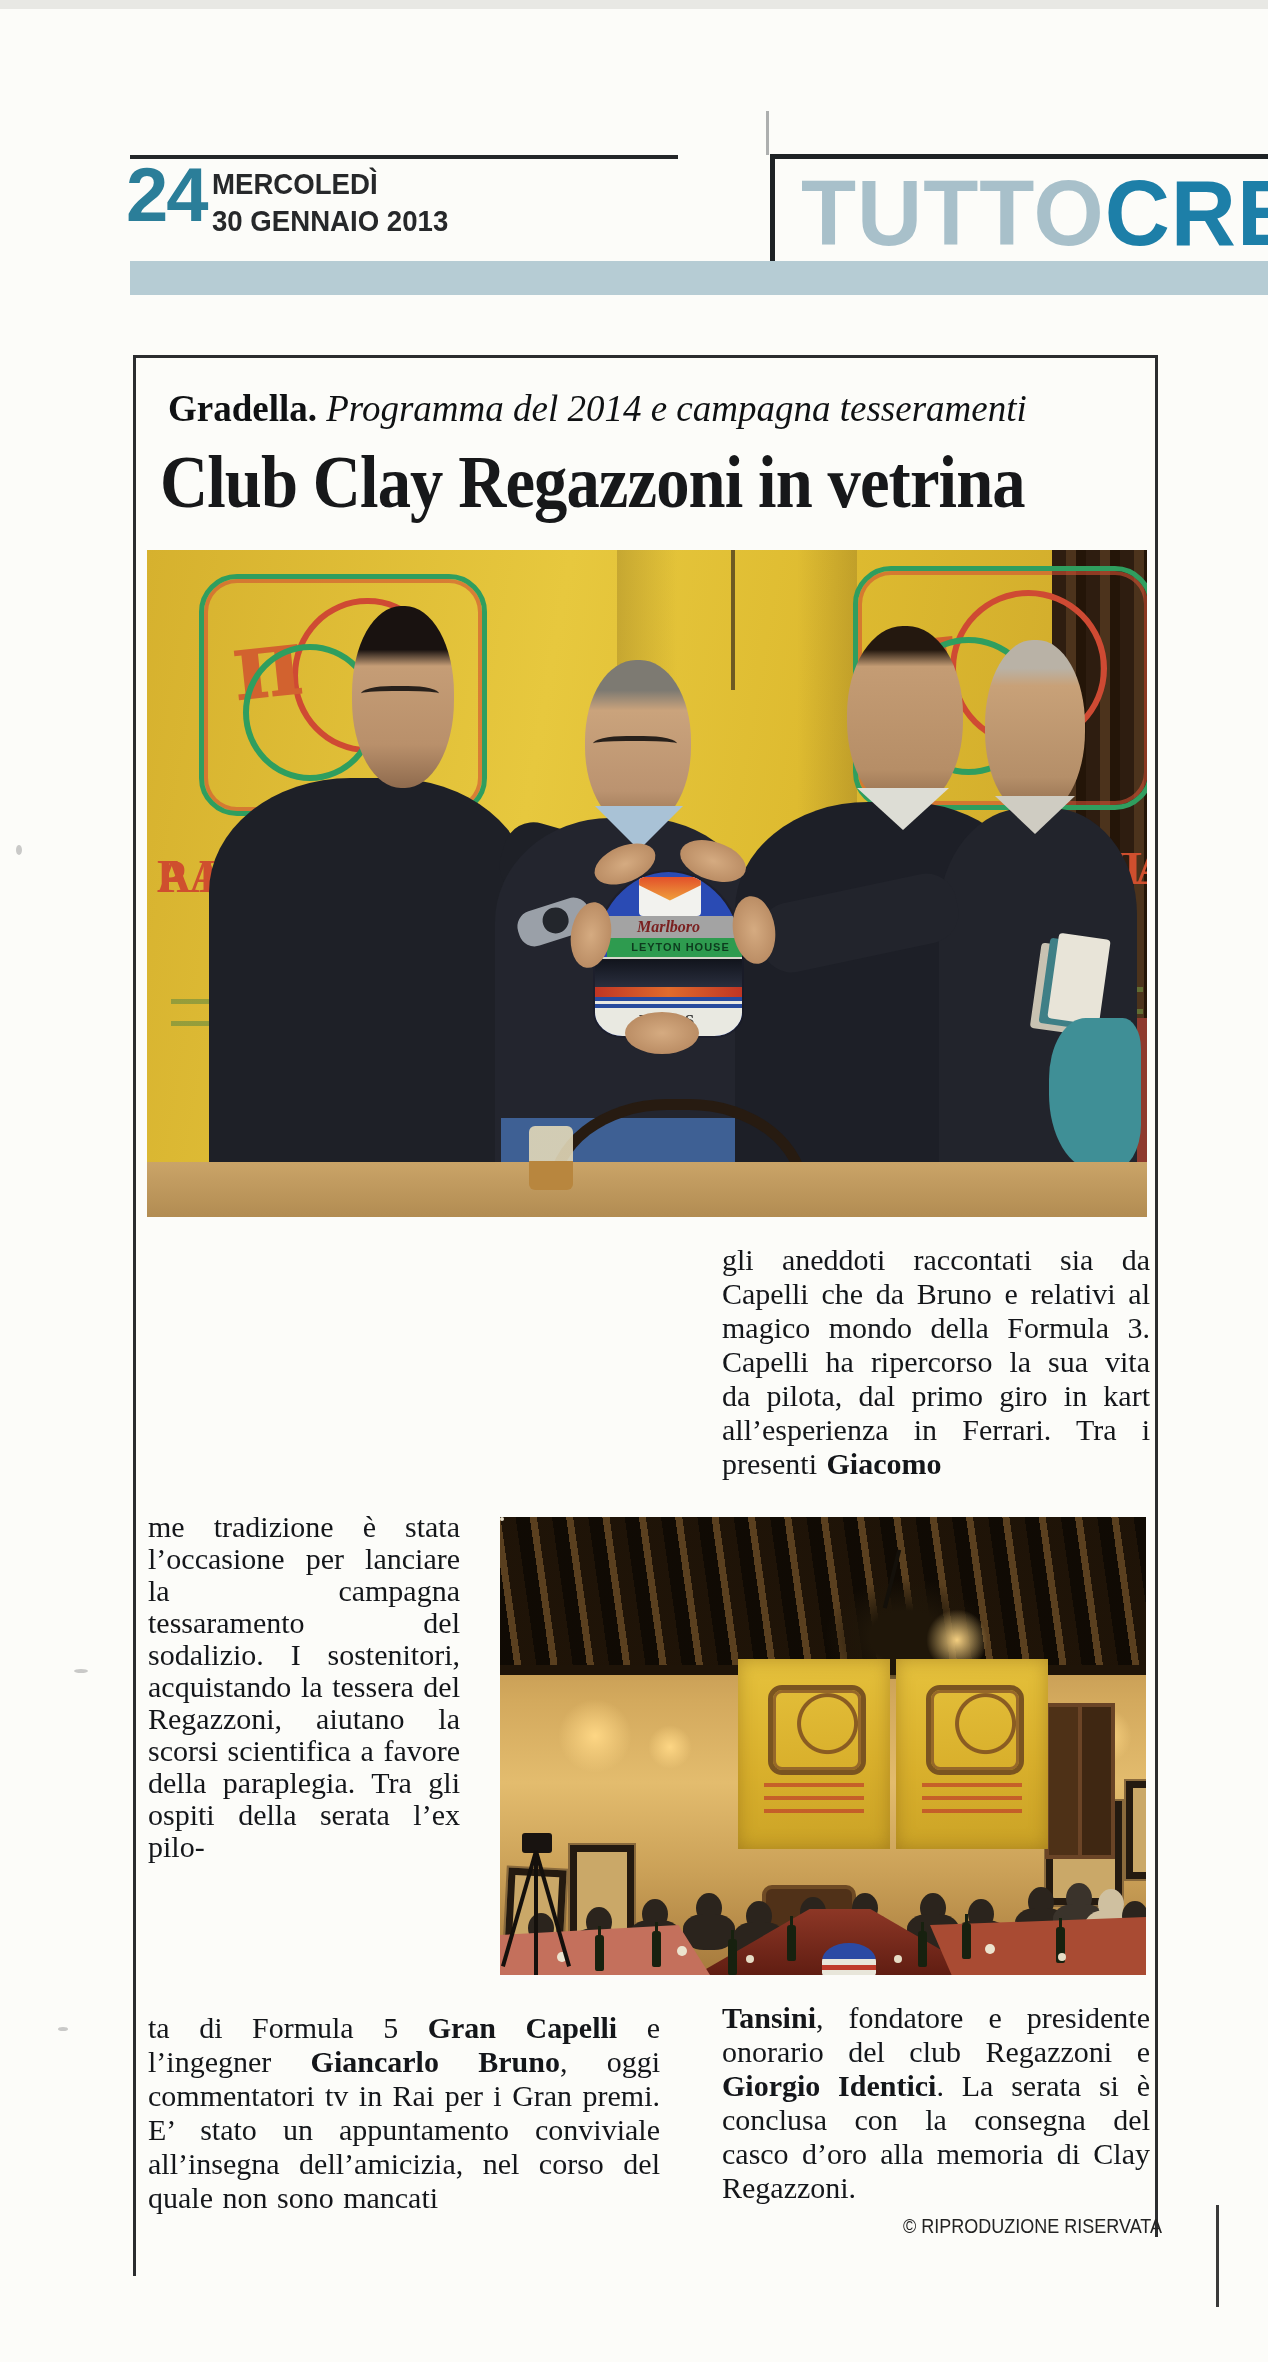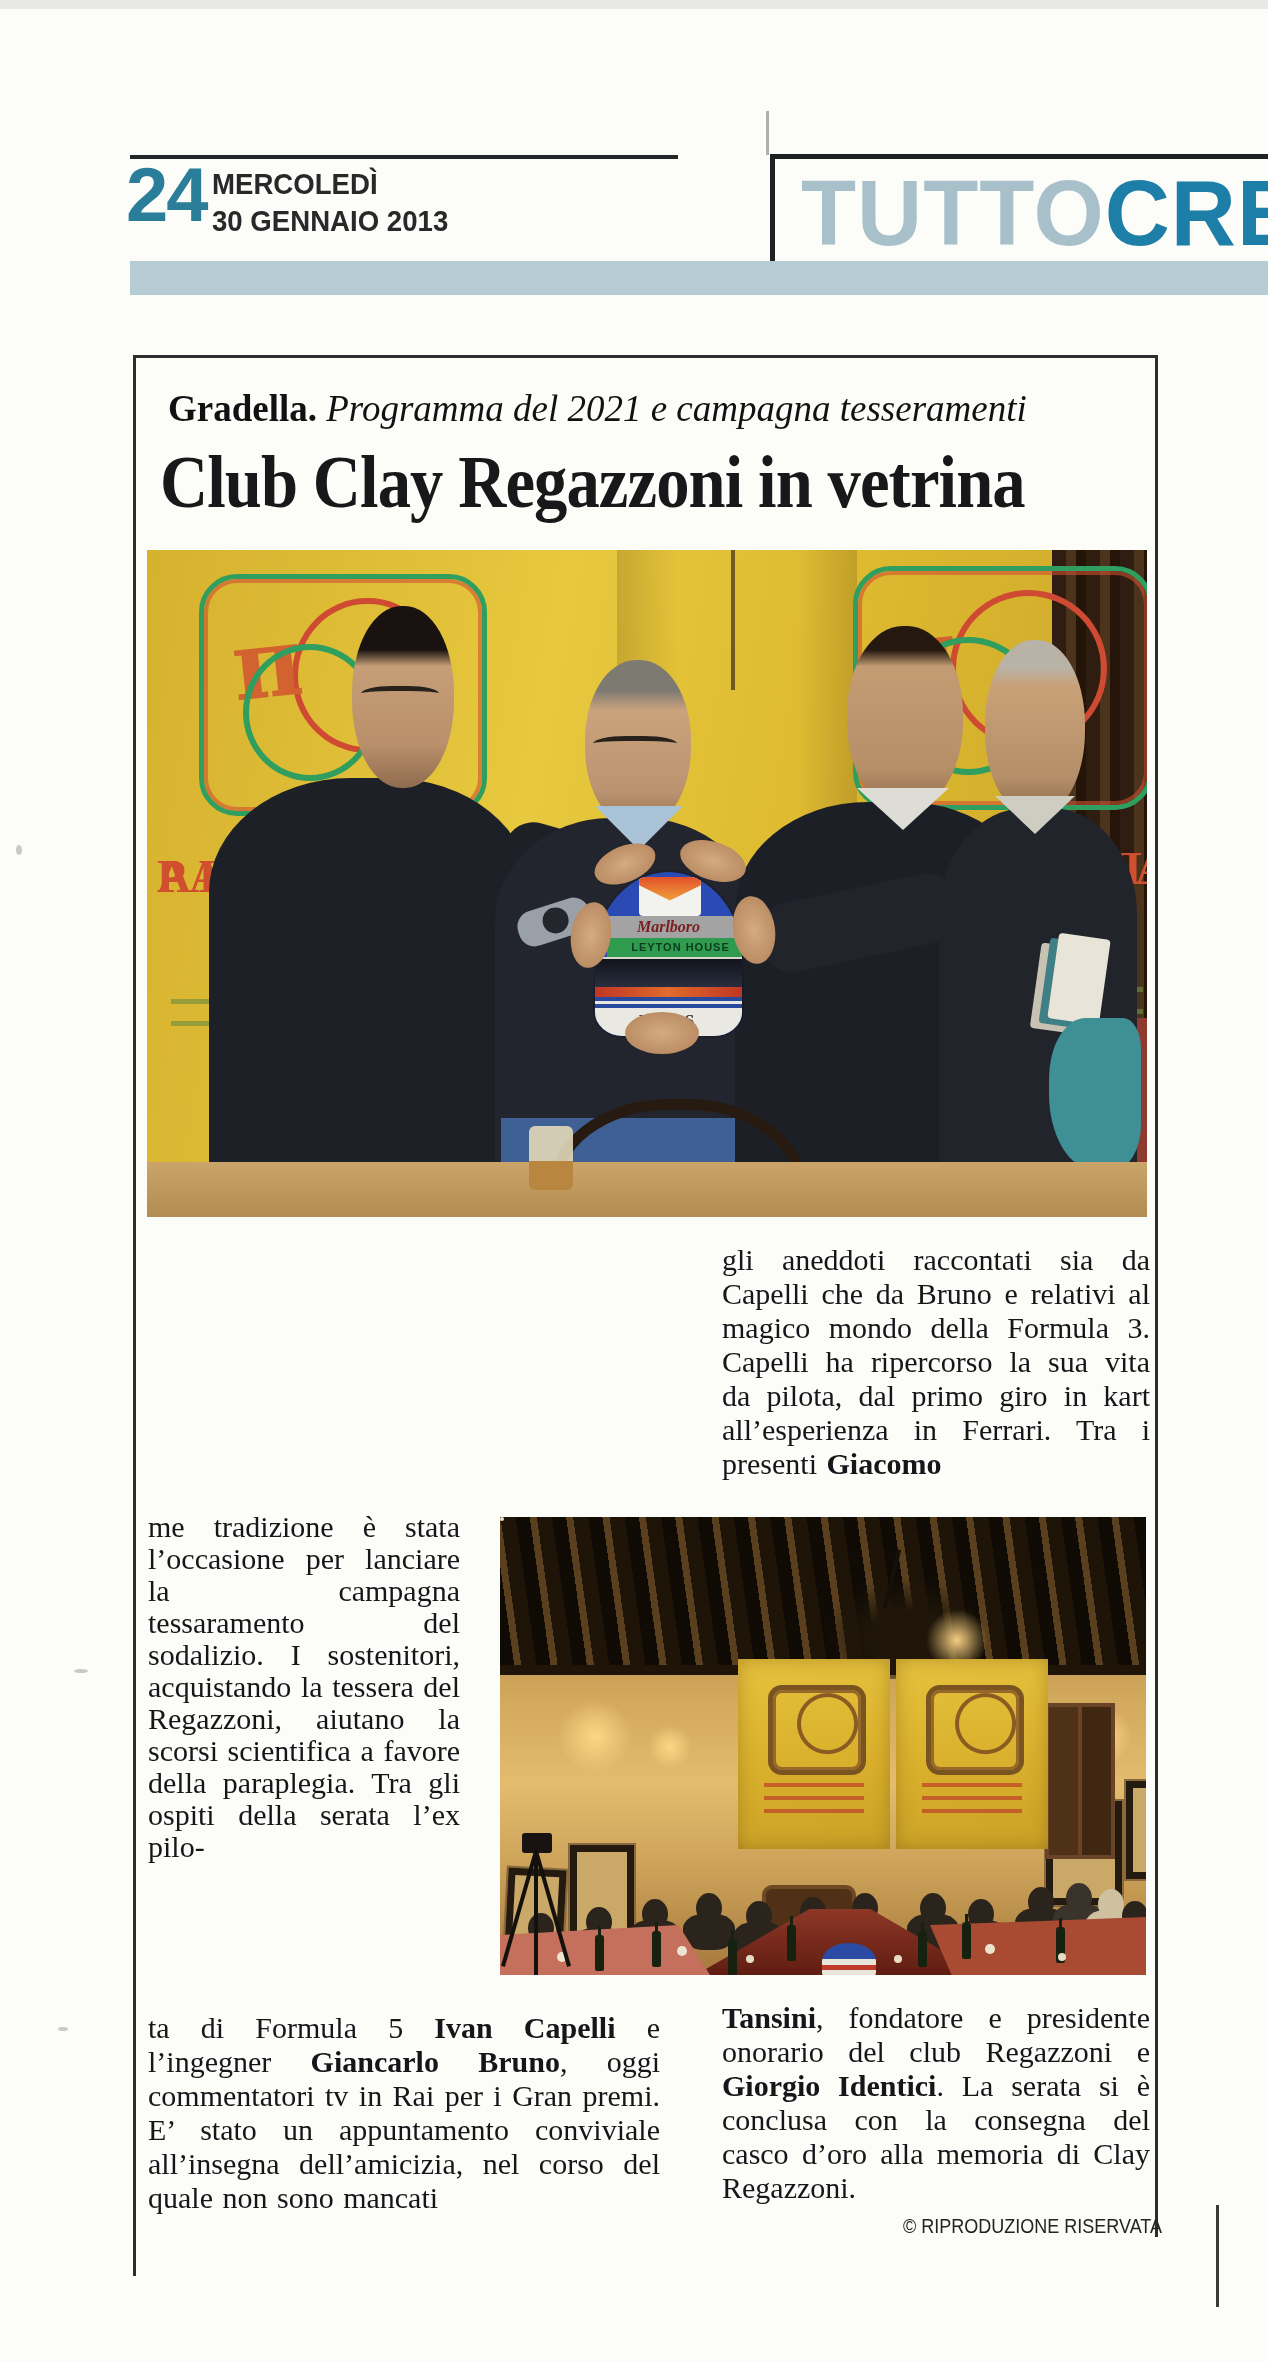--- a/index.html
+++ b/index.html
@@ -212,21 +212,21 @@
 
   <div class="abs article-box"></div>
   <div class="abs border-stub"></div>
   <div class="abs stray-line"></div>
   <div class="abs speck" style="left:16px;top:836px;width:6px;height:10px;"></div>
   <div class="abs speck" style="left:74px;top:1660px;width:14px;height:4px;"></div>
   <div class="abs speck" style="left:58px;top:2018px;width:10px;height:4px;"></div>
 
   <div class="abs kicker">
     <span class="loc">Gradella.</span>
-    <span class="kt">Programma del 2021 e campagna tesseramenti</span>
+    <span class="kt">Programma del 2014 e campagna tesseramenti</span>
   </div>
   <div class="abs headline">Club Clay Regazzoni in vetrina</div>
 
   <div class="abs photo1">
     <div class="p1-bg"></div>
     <div class="p1-gap"></div>
     <div class="p1-cord"></div>
     <div class="p1-wood"></div>
     <div class="p1-red-a"></div>
     <div class="p1-red-b"></div>
@@ -281,21 +281,21 @@
     <div class="hand hd4"></div>
     <div class="hand hd5"></div>
     <div class="p1-cards"></div>
     <div class="p1-cloth"></div>
     <div class="p1-chair"></div>
     <div class="p1-table"></div>
   </div>
 
   <div class="abs bodytext col-l2">me tradizione è stata l’occasione per lanciare la campagna tessaramento del sodalizio. I sostenitori, acquistando la tessera del Regazzoni, aiutano la scorsi scientifica a favore della paraplegia. Tra gli ospiti della serata l’ex pilo-</div>
   <div class="abs bodytext col-l3">
-    <span>ta di Formula 5 </span><b>Ivan Capelli</b><span> e l’ingegner </span><b>Giancarlo Bruno</b><span>, oggi commentatori tv in Rai per i Gran premi. E’ stato un appuntamento conviviale all’insegna dell’amicizia, nel corso del quale non sono mancati</span>
+    <span>ta di Formula 5 </span><b>Gran Capelli</b><span> e l’ingegner </span><b>Giancarlo Bruno</b><span>, oggi commentatori tv in Rai per i Gran premi. E’ stato un appuntamento conviviale all’insegna dell’amicizia, nel corso del quale non sono mancati</span>
   </div>
   <div class="abs bodytext col-r1">
     <span>gli aneddoti raccontati sia da Capelli che da Bruno e relativi al magico mondo della Formula 3. Capelli ha ripercorso la sua vita da pilota, dal primo giro in kart all’esperienza in Ferrari. Tra i presenti </span><b>Giacomo</b>
   </div>
   <div class="abs bodytext col-r2">
     <b>Tansini</b><span>, fondatore e presidente onorario del club Regazzoni e </span><b>Giorgio Identici</b><span>. La serata si è conclusa con la consegna del casco d’oro alla memoria di Clay Regazzoni.</span>
   </div>
   <div class="abs copyright">© RIPRODUZIONE RISERVATA</div>
 
   <div class="abs photo2">

